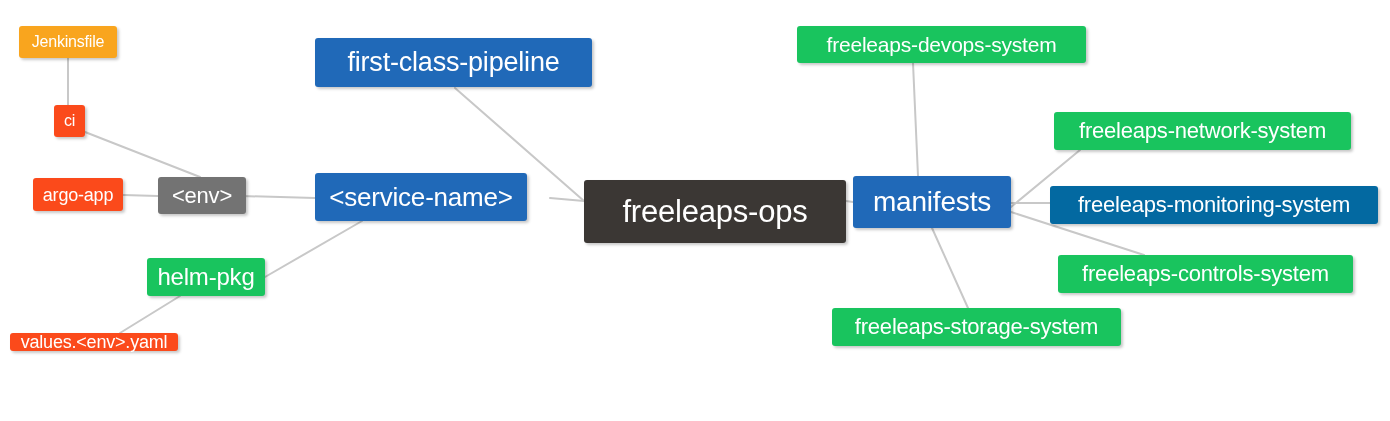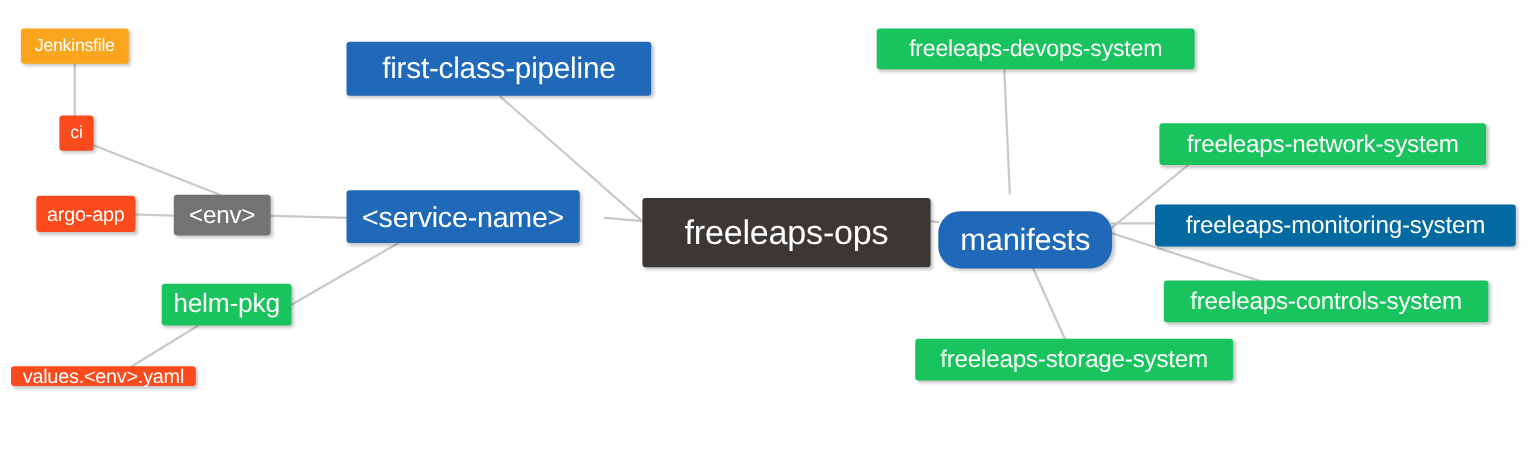--- a/index.html
+++ b/index.html
@@ -59,21 +59,21 @@
       <line x1="918" y1="176" x2="913" y2="63" stroke="#c8c8c8" stroke-width="2" stroke-linecap="round"></line>
       <line x1="1011" y1="207" x2="1080" y2="150" stroke="#c8c8c8" stroke-width="2" stroke-linecap="round"></line>
       <line x1="1011" y1="203" x2="1050" y2="203" stroke="#c8c8c8" stroke-width="2" stroke-linecap="round"></line>
       <line x1="1011" y1="212" x2="1144" y2="255" stroke="#c8c8c8" stroke-width="2" stroke-linecap="round"></line>
       <line x1="932" y1="228" x2="968" y2="308" stroke="#c8c8c8" stroke-width="2" stroke-linecap="round"></line>
     </svg>
   <div id="node-layer">
       <div class="node" style="left: 584px; top: 170px; width: 262px; height: 63px; background: rgb(59, 55, 52); font-size: 31px; margin-top: 10px;">freeleaps-ops</div>
       <div class="node" style="left: 315px; top: 38px; width: 277px; height: 49px; background: rgb(32, 105, 184); font-size: 27px;">first-class-pipeline</div>
       <div class="node" style="left: 315px; top: 173px; width: 212px; height: 48px; background: rgb(32, 105, 184); font-size: 26px;">&lt;service-name&gt;</div>
-      <div class="node" style="left: 853px; top: 192px; width: 158px; height: 52px; background: rgb(32, 105, 184); font-size: 28px; border-radius: 20px;">manifests</div>
+      <div class="node" style="left: 853px; top: 176px; width: 158px; height: 52px; background: rgb(32, 105, 184); font-size: 28px;">manifests</div>
       <div class="node" style="left: 158px; top: 177px; width: 88px; height: 37px; background: #737373; font-size: 22px;">&lt;env&gt;</div>
       <div class="node" style="left: 147px; top: 258px; width: 118px; height: 38px; background: rgb(25, 196, 94); font-size: 24px;">helm-pkg</div>
       <div class="node" style="left: 19px; top: 26px; width: 98px; height: 32px; background: rgb(249, 165, 30); font-size: 16px;">Jenkinsfile</div>
       <div class="node" style="left: 54px; top: 105px; width: 31px; height: 32px; background: rgb(251, 74, 27); font-size: 16px;">ci</div>
       <div class="node" style="left: 33px; top: 178px; width: 90px; height: 33px; background: rgb(251, 74, 27); font-size: 18px;">argo-app</div>
       <div class="node" style="left: 10px; top: 333px; width: 168px; height: 18px; background: rgb(251, 74, 27); font-size: 18px;">values.&lt;env&gt;.yaml</div>
       <div class="node" style="left: 797px; top: 26px; width: 289px; height: 37px; background: rgb(25, 196, 94); font-size: 21px;">freeleaps-devops-system</div>
       <div class="node" style="left: 1054px; top: 112px; width: 297px; height: 38px; background: rgb(25, 196, 94); font-size: 22px;">freeleaps-network-system</div>
       <div class="node" style="left: 1050px; top: 186px; width: 328px; height: 38px; background: #0369a1; font-size: 22px;">freeleaps-monitoring-system</div>
       <div class="node" style="left: 1058px; top: 255px; width: 295px; height: 38px; background: rgb(25, 196, 94); font-size: 22px; text-align: right;">freeleaps-controls-system</div>

